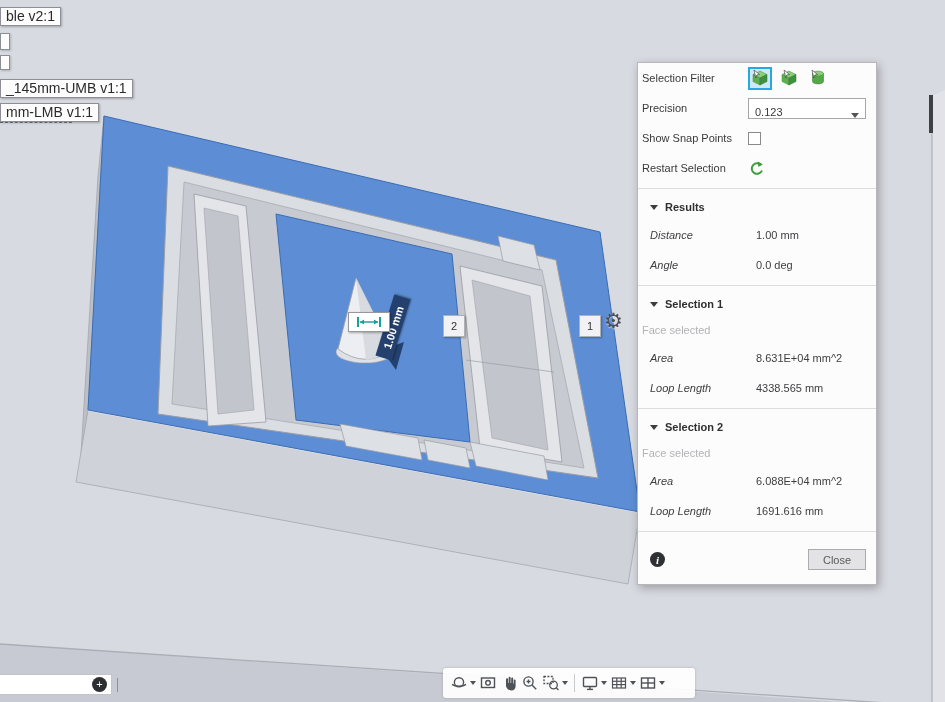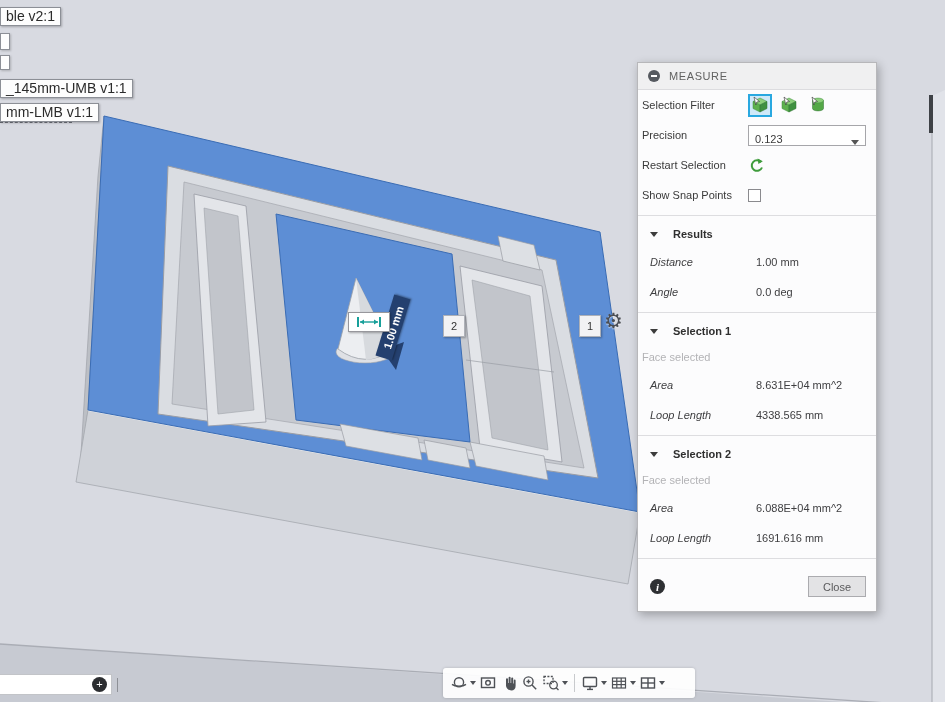--- a/index.html
+++ b/index.html
@@ -55,21 +55,21 @@
   .prow .lbl{width:106px;flex:none;}
   .filter-icons{display:flex;gap:5px;align-items:center;}
   .ficon{width:24px;height:23px;display:flex;align-items:center;justify-content:center;
     border:1px solid transparent;box-sizing:border-box;}
   .ficon.active{border:2px solid #29a8e0;background:#cfe9f8;}
   .dropdown{width:118px;height:21px;background:#fff;border:1px solid #a6a6aa;
     display:flex;align-items:flex-end;justify-content:space-between;padding:0 6px;box-sizing:border-box;}
   .caret-down{width:0;height:0;border-left:4px solid transparent;border-right:4px solid transparent;border-top:5px solid #555;}
   .checkbox{width:13px;height:13px;background:#fff;border:1px solid #8a8a8e;box-sizing:border-box;}
   .psep{height:1px;background:#dddde0;margin:5px 0;}
-  .section-h{display:flex;align-items:center;height:26px;padding:0 12px;font-weight:bold;color:#2f2f2f;gap:8px;}
+  .section-h{display:flex;align-items:center;height:26px;padding:0 12px;font-weight:bold;color:#2f2f2f;}
   .tri{width:0;height:0;border-left:4px solid transparent;border-right:4px solid transparent;
     border-top:5px solid #3c3c3c;margin-right:7px;}
   .kv{display:flex;align-items:center;height:30px;padding:0 12px;}
   .kv .k{width:106px;flex:none;color:#3e3e40;font-style:italic;}
   .kv .v{color:#3e3e40;}
   .status{display:flex;align-items:center;height:26px;padding:0 4px;color:#b3b3b6;}
   .panel-footer{display:flex;align-items:center;justify-content:space-between;padding:12px 10px 14px 12px;}
   .info-icon{width:15px;height:15px;border-radius:50%;background:#2e3033;color:#fff;
     display:flex;align-items:center;justify-content:center;
     font-family:"Liberation Serif",serif;font-style:italic;font-weight:bold;font-size:11px;}
@@ -166,26 +166,20 @@
     <polygon points="4,6 8,3.5 8,8.5" fill="#18a09a"></polygon>
     <polygon points="22,6 18,3.5 18,8.5" fill="#18a09a"></polygon>
   </svg>
 </div>
 
 <div class="badge" style="left:443px;top:315px;">2</div>
 <div class="badge" style="left:579px;top:315px;">1</div>
 <div class="gear" style="left:604px;top:310px;">⚙</div>
 
 <div class="measure-panel">
-  <div class="panel-header">
-    <span class="grip">
-        <i></i>
-      </span>
-    <span>MEASURE</span>
-  </div>
 
   <div class="prow">
     <span class="lbl">Selection Filter</span>
     <span class="filter-icons">
       <span class="ficon active">
         <svg width="18" height="18" viewBox="0 0 18 18">
           <polygon points="9,2 16,5.5 9,9 2,5.5" fill="#8ccf7a" stroke="#3f8f3f" stroke-width="0.5"></polygon>
           <polygon points="2,5.5 9,9 9,16 2,12.5" fill="#5db04e" stroke="#3f8f3f" stroke-width="0.5"></polygon>
           <polygon points="16,5.5 9,9 9,16 16,12.5" fill="#3f9140" stroke="#2f7330" stroke-width="0.5"></polygon>
           <polygon points="3,1 8.5,5.5 5.8,6 4.8,9" fill="#fff" stroke="#333" stroke-width="0.6"></polygon>
@@ -211,34 +205,34 @@
 
   <div class="prow">
     <span class="lbl">Precision</span>
     <span class="dropdown">
       <span>0.123</span>
       <span class="caret-down"></span>
     </span>
   </div>
 
   <div class="prow">
+    <span class="lbl">Show Snap Points</span>
+    <span class="checkbox"></span>
+  </div>
+
+  <div class="prow">
     <span class="lbl">Restart Selection</span>
     <span style="display:flex;align-items:center;">
       <svg width="17" height="16" viewBox="0 0 17 16">
         <path d="M13.2 5.2 A5.3 5.3 0 1 0 14 10.5" fill="none" stroke="#3f9c3c" stroke-width="2"></path>
         <polygon points="9.6,1.4 14.8,4.3 10.4,7" fill="#3f9c3c"></polygon>
       </svg>
     </span>
   </div>
 
-  <div class="prow">
-    <span class="lbl">Show Snap Points</span>
-    <span class="checkbox"></span>
-  </div>
-
   <div class="psep"></div>
 
   <div class="section-h">
     <span class="tri"></span>
     <span>Results</span>
   </div>
   <div class="kv">
     <span class="k">Distance</span>
     <span class="v">1.00 mm</span>
   </div>

